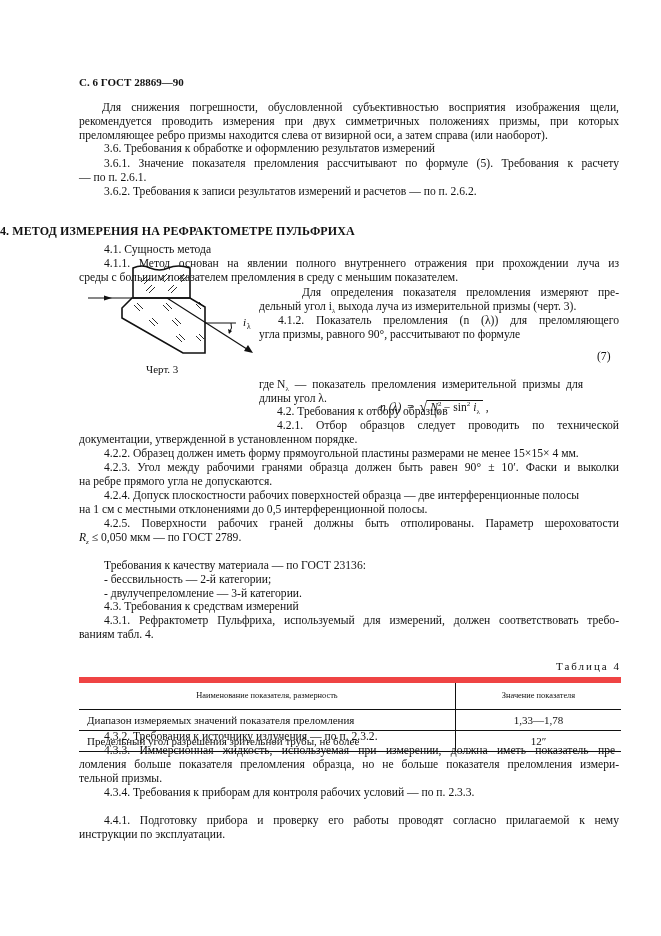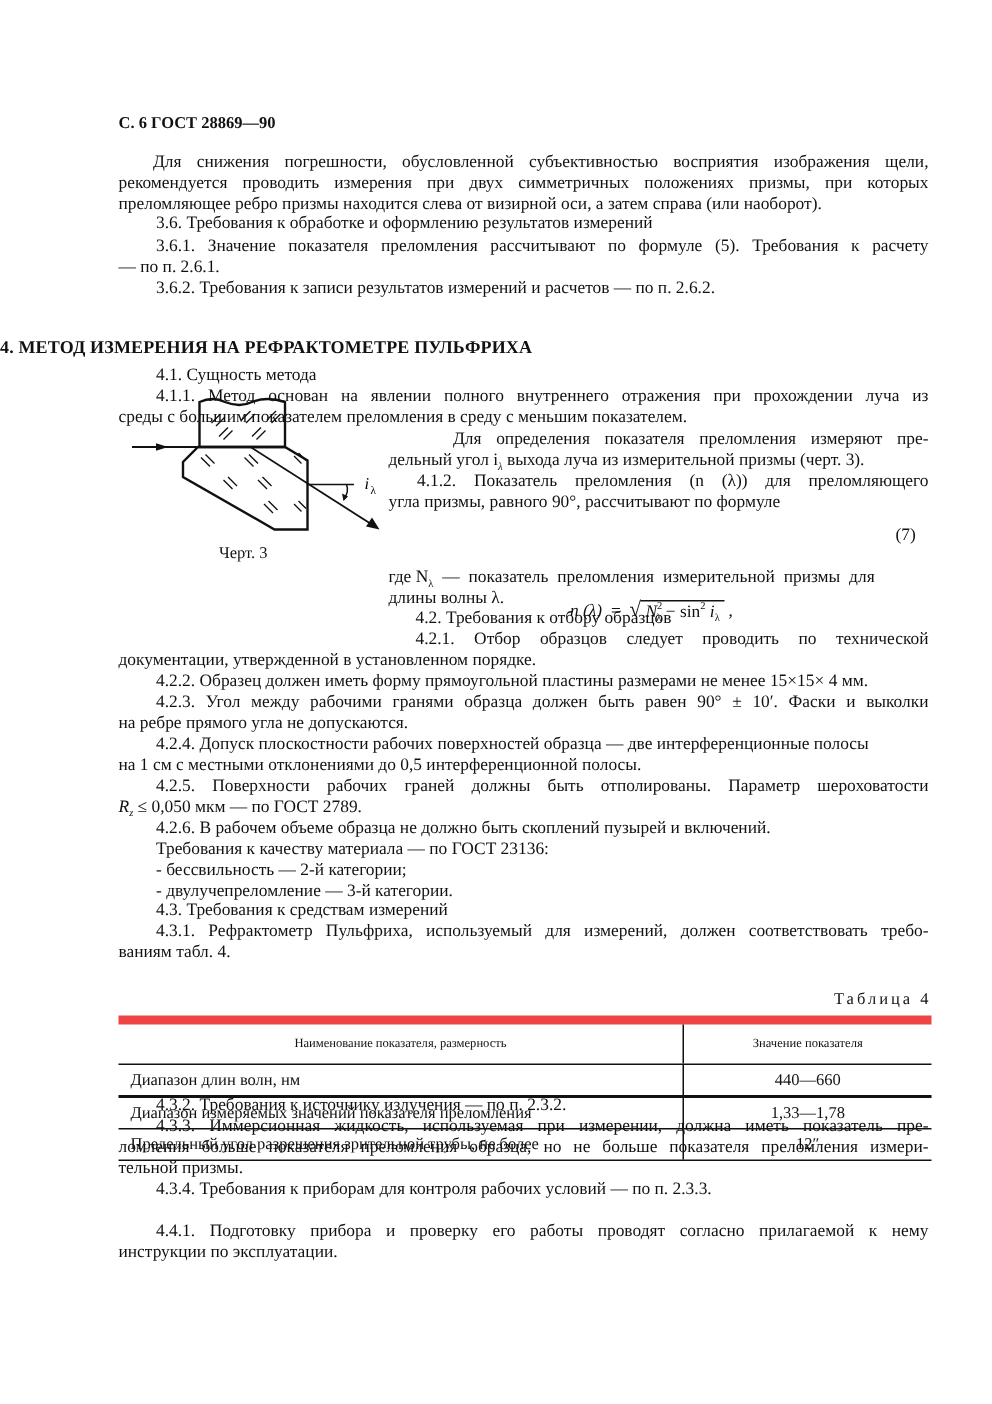--- a/index.html
+++ b/index.html
@@ -92,54 +92,49 @@
   <div class="formula" style="left:380px;top:350px;margin-top:46px;">
     <span class="it">n (λ)</span>
     &nbsp;<span>=</span>&nbsp;
     <span style="font-size:14px;">√</span><span style="border-top:1px solid #111;padding:0 3px;"><span class="it">N</span><sup style="font-size:7px;">2</sup><sub style="font-size:7px;margin-left:-4px;">λ</sub><span> − sin</span><sup style="font-size:7px;">2</sup>&nbsp;<span class="it">i</span><sub style="font-size:7px;">λ</sub></span>&nbsp;,
   </div>
   <div class="t" style="left:597px;top:350px;">(7)</div>
 
   <div class="t" style="left:259px;top:378px;width:360px;">
     <span>где  N</span><sub style="font-size:7px;">λ</sub><span style="word-spacing:3px;"> — показатель преломления измерительной призмы для</span>
   </div>
-  <div class="t" style="left:259px;top:392px;">длины волны λ.</div>
+  <div class="t" style="left:259px;top:392px;">длины угол λ.</div>
 
   <div class="t b" style="left:277px;top:405px;">4.2. Требования к отбору образцов</div>
   <div class="j" style="left:277px;top:419px;width:342px;">4.2.1. Отбор образцов следует проводить по технической</div>
   <div class="t" style="left:79px;top:433px;">документации, утвержденной в установленном порядке.</div>
   <div class="t" style="left:104px;top:447px;">4.2.2. Образец должен иметь форму прямоугольной пластины размерами не менее 15×15× 4 мм.</div>
   <div class="j" style="left:104px;top:461px;width:515px;">4.2.3. Угол между рабочими гранями образца должен быть равен 90° ± 10′. Фаски и выколки</div>
   <div class="t" style="left:79px;top:475px;">на ребре прямого угла не допускаются.</div>
   <div class="t" style="left:104px;top:489px;">4.2.4. Допуск плоскостности рабочих поверхностей образца — две интерференционные полосы</div>
   <div class="t" style="left:79px;top:503px;">на 1 см с местными отклонениями до 0,5 интерференционной полосы.</div>
   <div class="j" style="left:104px;top:517px;width:515px;">4.2.5. Поверхности рабочих граней должны быть отполированы. Параметр шероховатости</div>
   <div class="t" style="left:79px;top:531px;">
     <span class="it">R</span><sub style="font-size:7px;font-style:italic;">z</sub><span> ≤ 0,050 мкм — по ГОСТ 2789.</span>
   </div>
-  <div class="t" style="left:104px;top:545px;">4.2.6. В рабочем объеме образца не должно быть скоплений пузырей и включений.</div>
   <div class="t" style="left:104px;top:559px;">Требования к качеству материала — по ГОСТ 23136:</div>
   <div class="t" style="left:104px;top:573px;">-  бессвильность — 2-й категории;</div>
   <div class="t" style="left:104px;top:587px;">-  двулучепреломление — 3-й категории.</div>
 
   <div class="t b" style="left:104px;top:600px;">4.3. Требования к средствам измерений</div>
   <div class="j" style="left:104px;top:614px;width:515px;">4.3.1. Рефрактометр Пульфриха, используемый для измерений, должен соответствовать требо-</div>
   <div class="t" style="left:79px;top:628px;">ваниям табл. 4.</div>
 
   <div class="tabcap" style="top:660px;">Таблица 4</div>
 
   <table class="t4" style="top:677px;">
     <tbody>
         <tr class="head">
       <td class="c1">Наименование показателя, размерность</td>
       <td class="c2">Значение показателя</td>
-    </tr>
-    <tr class="r first">
-      <td class="c1">Диапазон длин волн, нм</td>
-      <td class="c2">440—660</td>
     </tr>
     <tr class="r">
       <td class="c1">Диапазон измеряемых значений показателя преломления</td>
       <td class="c2">1,33—1,78</td>
     </tr>
     <tr class="r">
       <td class="c1">Предельный угол разрешения зрительной трубы, не более</td>
       <td class="c2">12″</td>
     </tr>
   </tbody>

